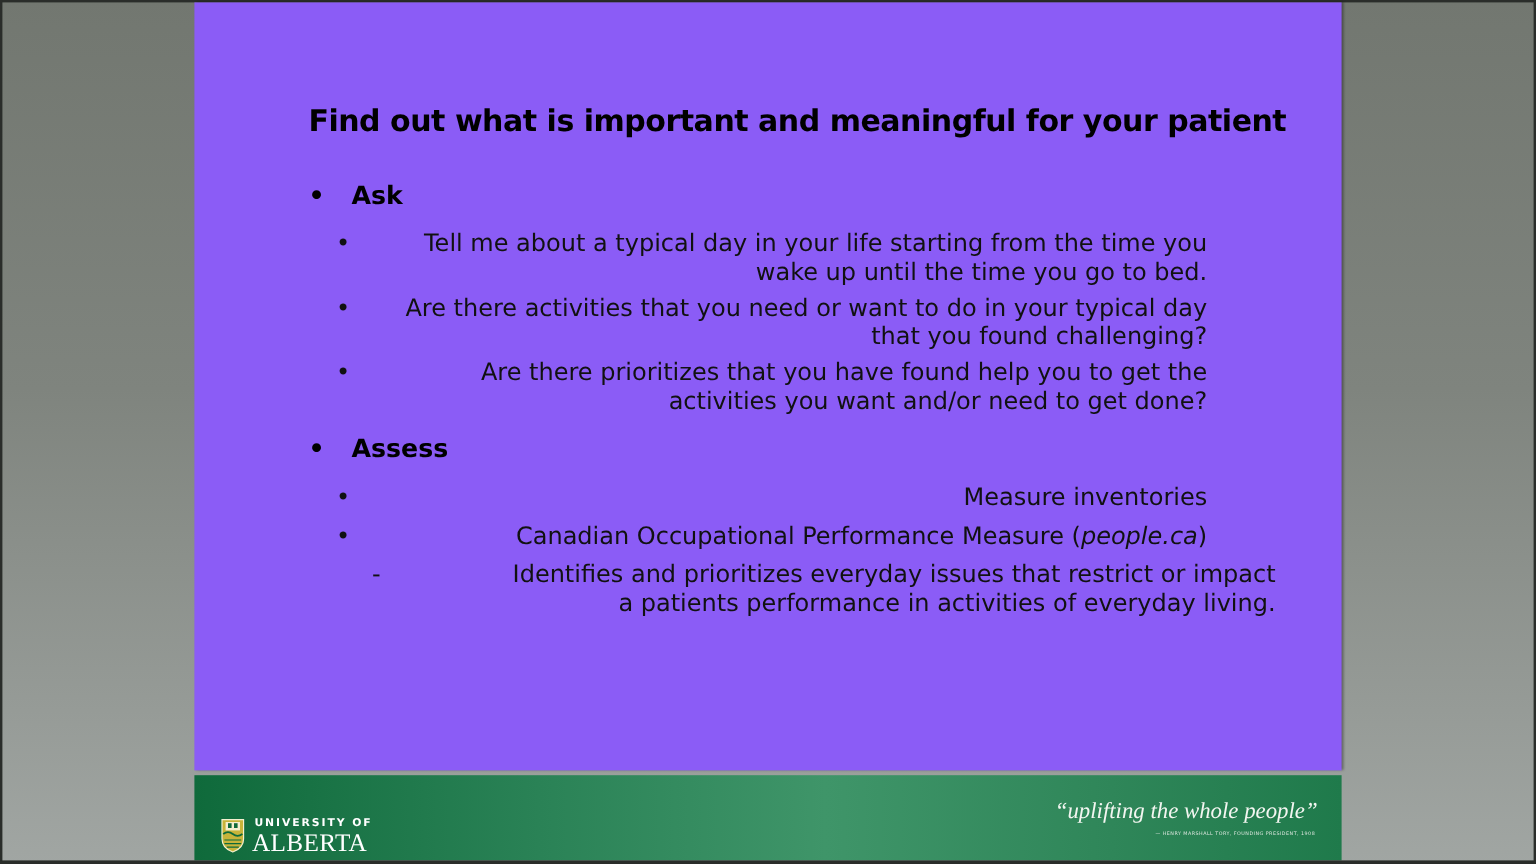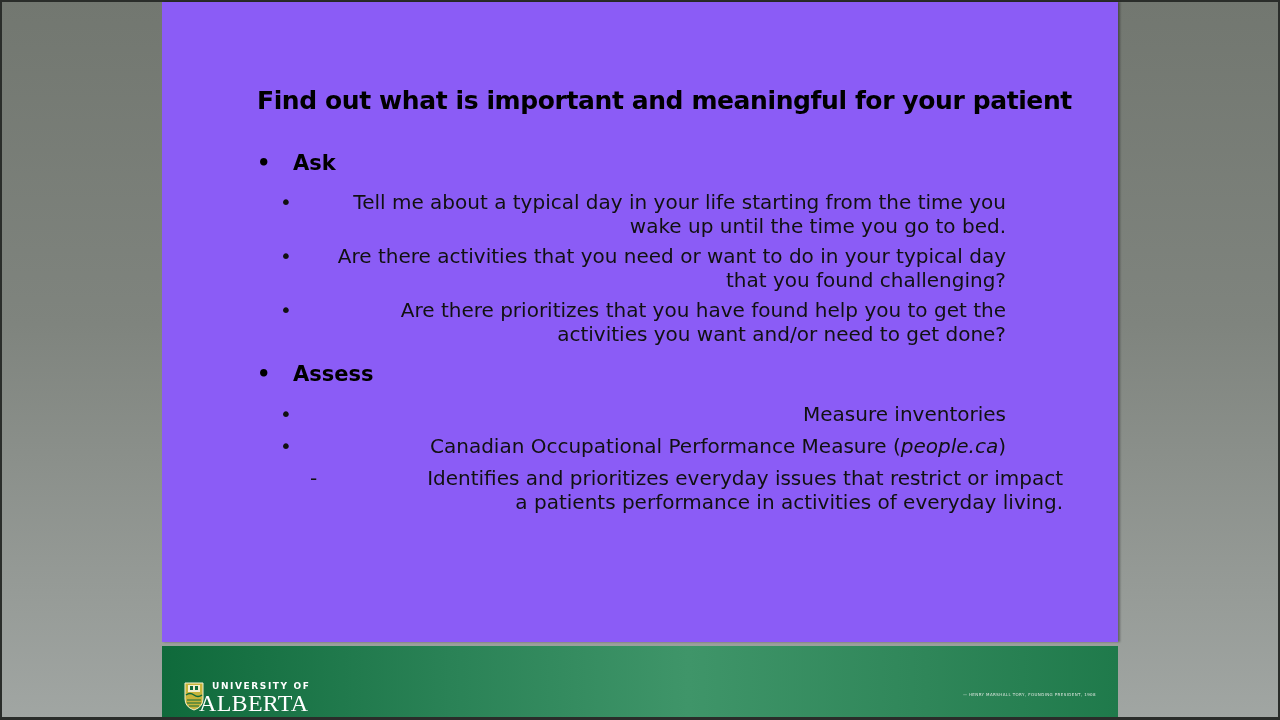--- a/index.html
+++ b/index.html
@@ -47,21 +47,21 @@
     background: linear-gradient(90deg, #0f6a3b 0%, #2a8256 30%, #3f9569 55%, #2f8659 80%, #1f7a4b 100%);
   }
   .logo { position: absolute; left: 22px; top: 20px; width: 130px; height: 36px; margin-top: 13px; }
   .crest { position: absolute; left: 0; top: 2px; width: 20px; height: 30px; }
   .uni-small {
     position: absolute; left: 28px; top: 2px; font-size: 9px; font-weight: bold;
     color: #ffffff; letter-spacing: 1.6px; white-space: nowrap;
     font-family: "DejaVu Sans", sans-serif;
   }
   .uni-big {
-    position: absolute; left: 15px; top: 11px; font-size: 24px; color: #ffffff;
+    position: absolute; left: 26px; top: 11px; font-size: 21px; color: #ffffff;
     font-family: "Liberation Serif", "DejaVu Serif", serif; letter-spacing: 0.3px;
     white-space: nowrap;
   }
   .quote {
     position: absolute; right: 20px; top: 20px; font-size: 19px; font-style: italic;
     color: #f3f6f1; font-family: "Liberation Serif", "DejaVu Serif", serif; white-space: nowrap;
   }
   .attribution {
     position: absolute; right: 22px; top: 46px; font-size: 4px; color: #dfe8e0;
     letter-spacing: 0.4px; white-space: nowrap; font-family: "DejaVu Sans", sans-serif;
@@ -121,17 +121,18 @@
         <path d="M1 2 H19 V18 Q19 26 10 29 Q1 26 1 18 Z" fill="#c8b43a" stroke="#f4f0d0" stroke-width="1"></path>
         <rect x="4" y="4" width="12" height="7" fill="#f4efcf"></rect>
         <rect x="6" y="5" width="3" height="4" fill="#0f6a3b"></rect>
         <rect x="11" y="5" width="3" height="4" fill="#0f6a3b"></rect>
         <path d="M2 14 Q6 11 10 14 Q14 17 18 14" stroke="#0f6a3b" stroke-width="1.5" fill="none"></path>
         <path d="M3 19 H17 M3 22 H17 M5 25 H15" stroke="#0f6a3b" stroke-width="1"></path>
       </svg>
       <span class="uni-small">UNIVERSITY OF</span>
       <span class="uni-big">ALBERTA</span>
     </div>
+    <div class="quote">“uplifting the whole people”</div>
     <div class="attribution">— HENRY MARSHALL TORY, FOUNDING PRESIDENT, 1908</div>
   </div>
 </div>
 
 <div class="frame-bottom"></div>
 
 </body></html>

